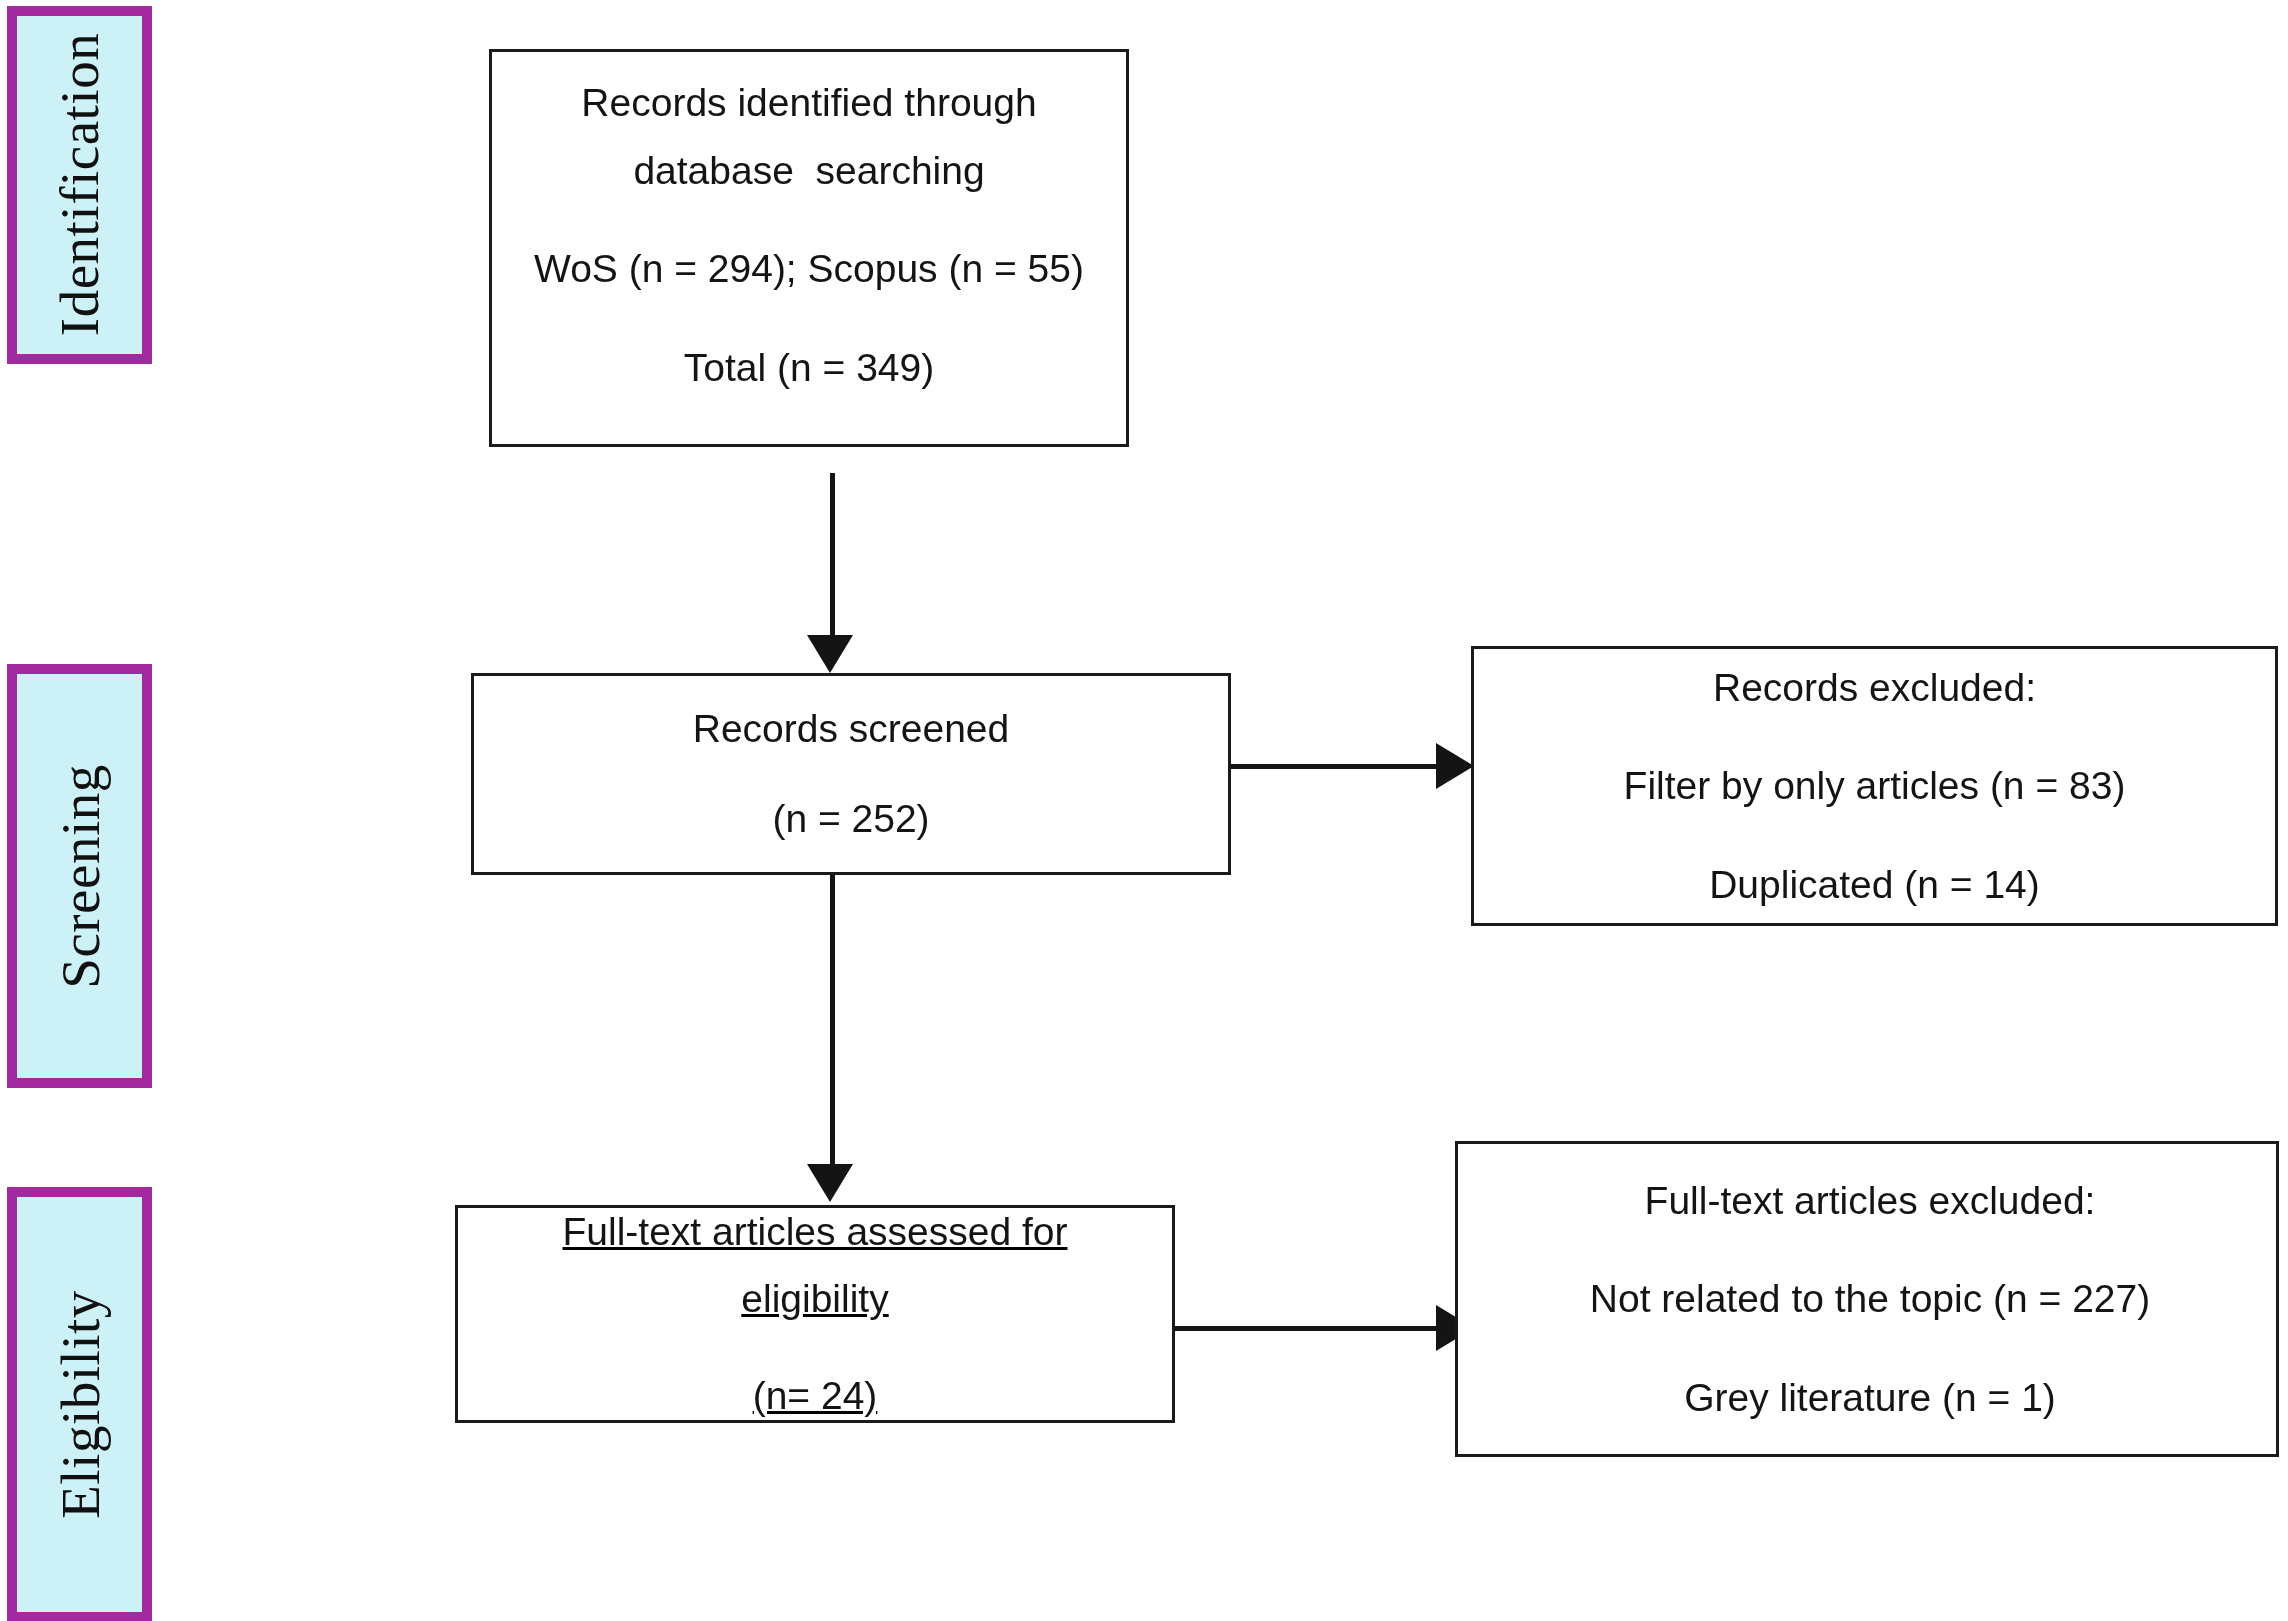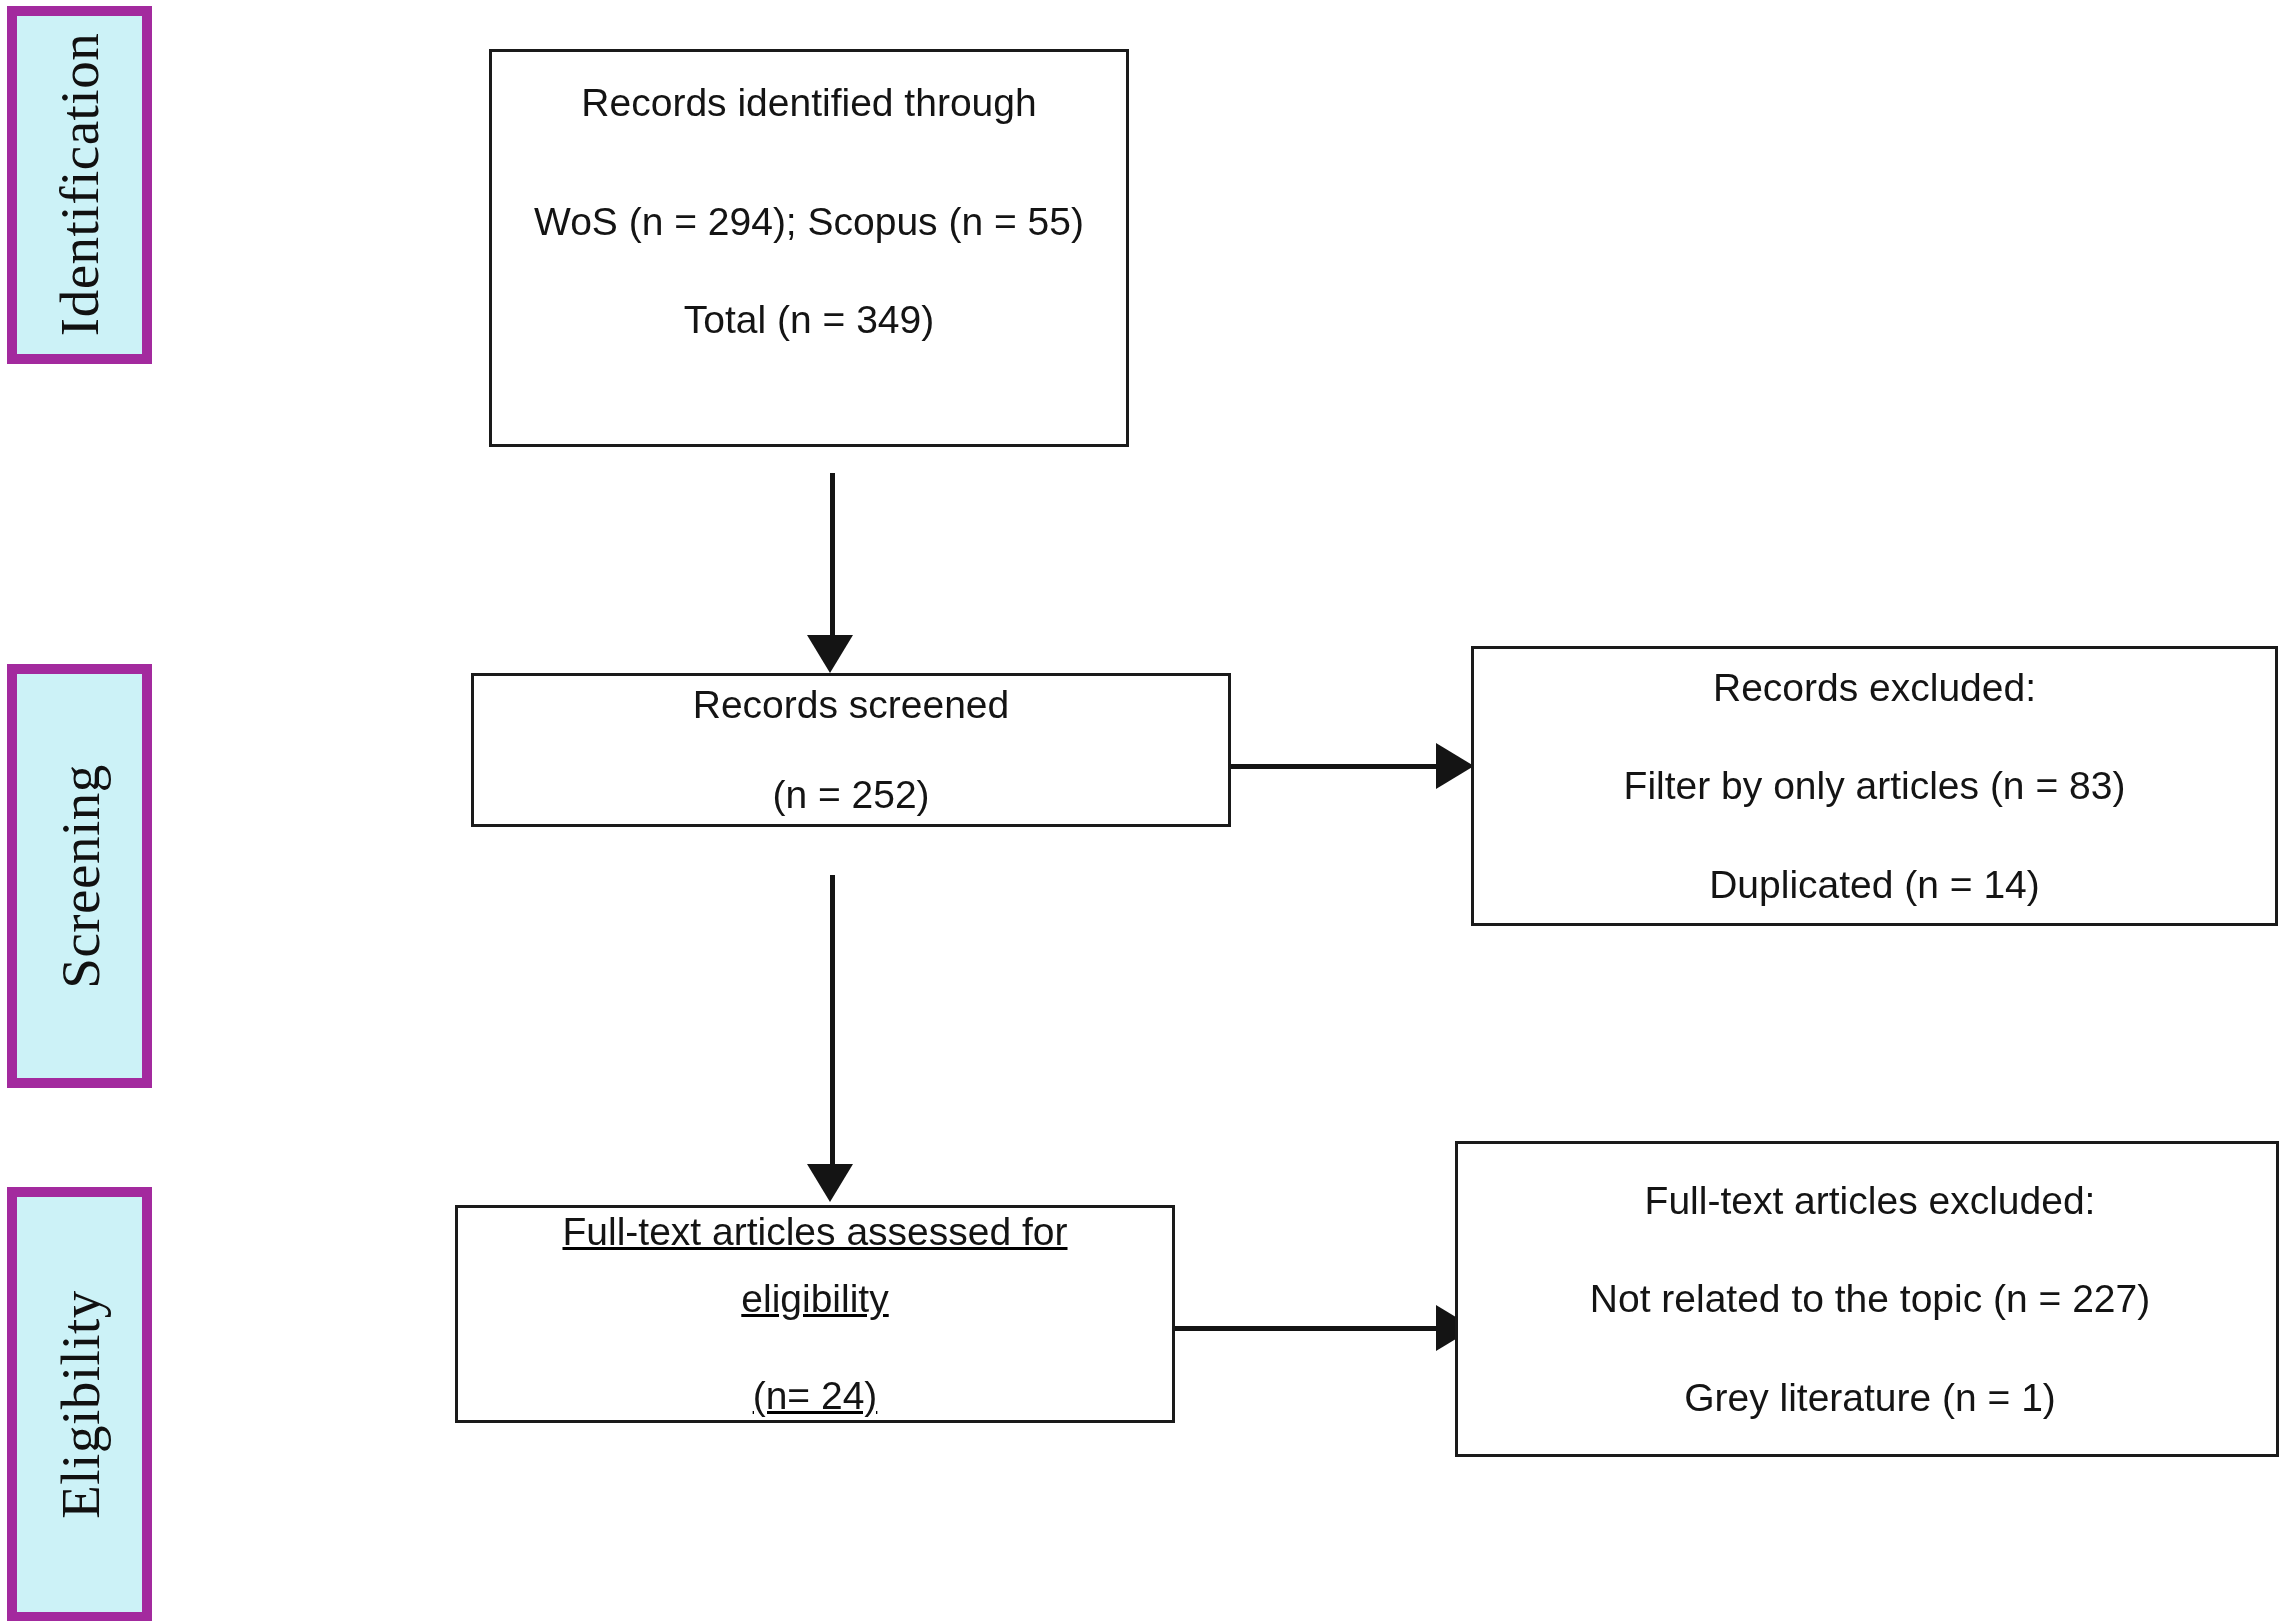--- a/index.html
+++ b/index.html
@@ -99,30 +99,31 @@
     <span class="stage-label">Screening</span>
   </div>
 
   <div class="stage-box" style="left:7.3px; top:1187px; width:145px; height:435px;">
     <span class="stage-label">Eligibility</span>
   </div>
 
   <div class="flow-box" style="left:489px; top:49px; width:640px; height:398px; justify-content:flex-start; padding-top:27px;">
     <div class="flow-line">Records identified through</div>
     <div class="gap-sm"></div>
+    <div class="flow-line">database  searching</div>
     <div class="gap-lg"></div>
     <div class="flow-line">WoS (n = 294); Scopus (n = 55)</div>
     <div class="gap-lg"></div>
     <div class="flow-line">Total (n = 349)</div>
   </div>
 
   <div class="v-line" style="left:830px; top:473px; height:164px;"></div>
   <div class="arrow-down" style="left:807px; top:635px;"></div>
 
-  <div class="flow-box" style="left:471px; top:673px; width:760px; height:154px;">
+  <div class="flow-box" style="left:471px; top:673px; width:760px; height:202px;">
     <div class="flow-line">Records screened</div>
     <div class="gap-md"></div>
     <div class="flow-line">(n = 252)</div>
   </div>
 
   <div class="h-line" style="left:1231px; top:764px; width:211px;"></div>
   <div class="arrow-right" style="left:1436px; top:743px;"></div>
 
   <div class="flow-box" style="left:1471px; top:646px; width:807px; height:280px;">
     <div class="flow-line">Records excluded:</div>

